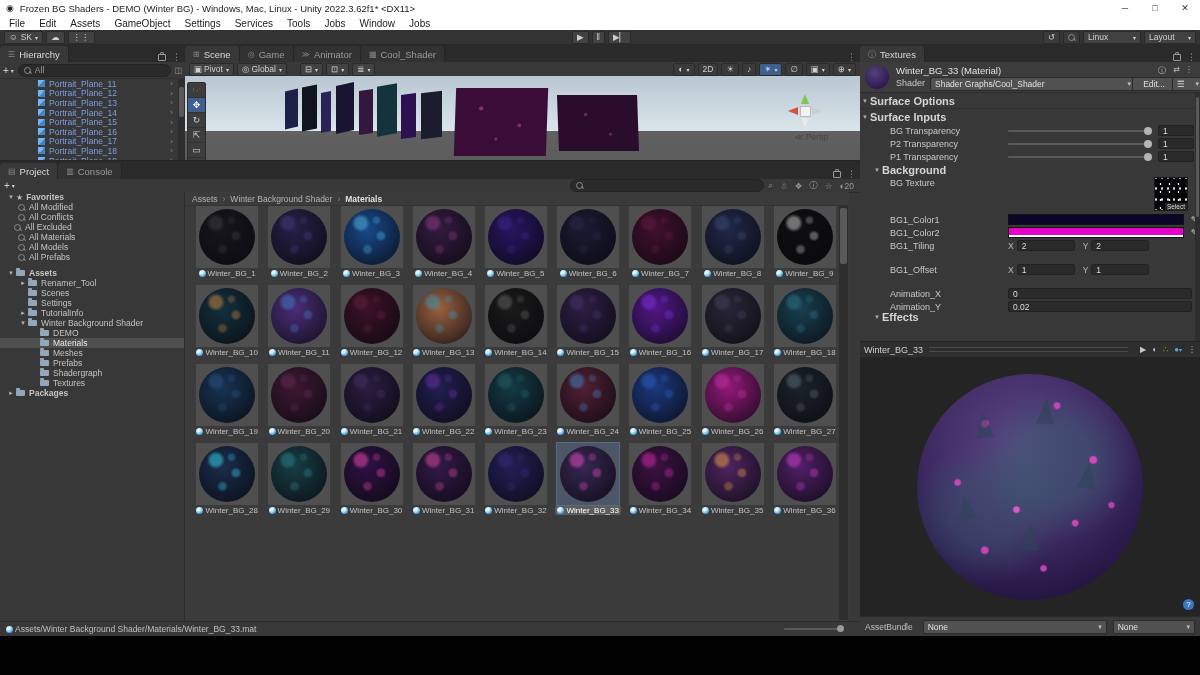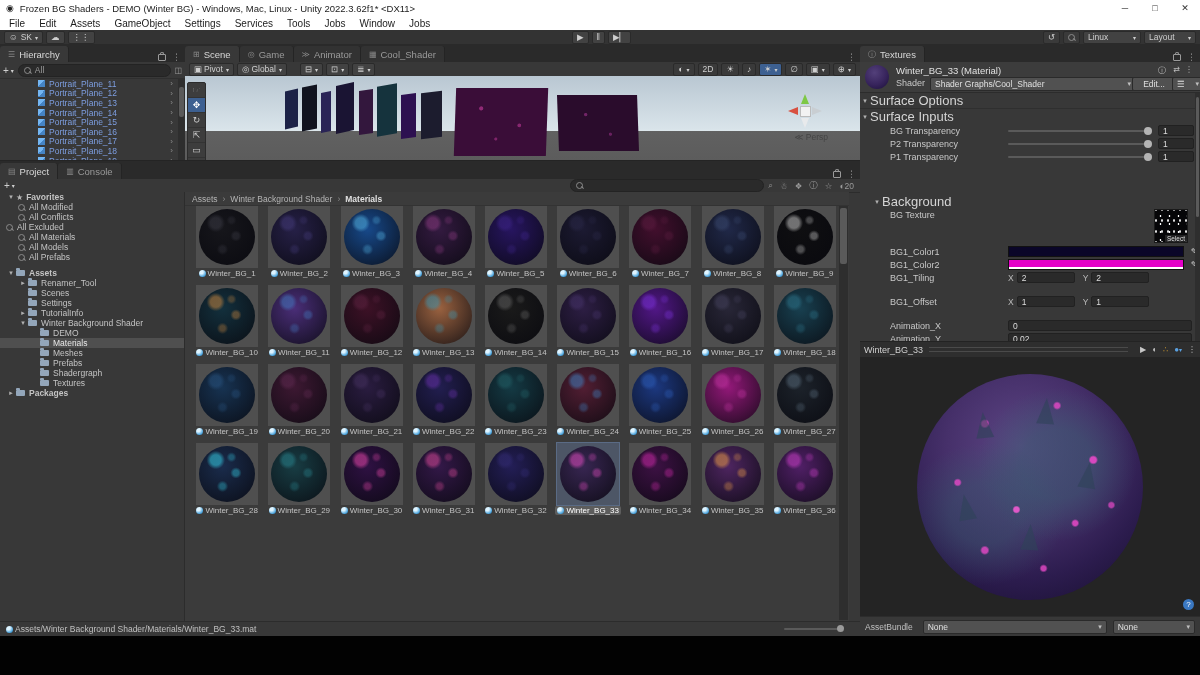--- a/index.html
+++ b/index.html
@@ -79,21 +79,21 @@
   .ilabel{padding-left:30px;width:118px;flex:none;}
   .sline{position:relative;height:2px;background:#5a5a5a;border-radius:1px;flex:1;margin-right:8px;}
   .sknob{position:absolute;right:-2px;top:-3px;width:8px;height:8px;border-radius:50%;background:#b4b4b4;}
   .vbox{width:36px;height:11px;background:#2a2a2a;border:1px solid #212121;border-radius:2px;font-size:8.5px;color:#dcdcdc;
         display:flex;align-items:center;padding-left:4px;margin-right:6px;box-sizing:border-box;}
   .field{height:11px;background:#2a2a2a;border:1px solid #212121;border-radius:2px;font-size:8.5px;color:#dcdcdc;
         display:flex;align-items:center;padding-left:4px;box-sizing:border-box;}
   .dropdown{background:#515151;border:1px solid #2a2a2a;border-radius:2px;height:12px;display:flex;align-items:center;
             font-size:8.5px;color:#e0e0e0;padding:0 4px;}
   .dropdown .caret{margin-left:auto;font-size:7px;color:#c0c0c0;padding-left:6px;}
-  .sectionhead{font-weight:normal;color:#d4d4d4;font-size:13px;}
+  .sectionhead{font-weight:bold;color:#d4d4d4;font-size:11px;}
   #preview{position:absolute;left:0;top:313px;width:340px;height:259px;background:#242424;overflow:hidden;}
   #psphere{position:absolute;left:57px;top:17px;width:226px;height:226px;border-radius:50%;
     background:
       radial-gradient(circle at 30% 22%,rgba(232,72,200,.9) 0 1.2%,transparent 2%),
       radial-gradient(circle at 62% 14%,rgba(232,72,200,.8) 0 1%,transparent 1.8%),
       radial-gradient(circle at 78% 38%,rgba(232,72,200,.9) 0 1.3%,transparent 2.1%),
       radial-gradient(circle at 18% 48%,rgba(232,72,200,.8) 0 1.1%,transparent 1.9%),
       radial-gradient(circle at 44% 60%,rgba(240,90,210,.9) 0 1.4%,transparent 2.2%),
       radial-gradient(circle at 70% 66%,rgba(232,72,200,.85) 0 1.1%,transparent 1.9%),
       radial-gradient(circle at 30% 78%,rgba(232,72,200,.8) 0 1.2%,transparent 2%),
@@ -387,21 +387,21 @@
           <span style="font-weight: bold;">Favorites</span>
         </div>
         <div class="trow" style="padding-left: 18px;">
           <span class="mag" style="margin-right: 4px;"></span>
           <span>All Modified</span>
         </div>
         <div class="trow" style="padding-left: 18px;">
           <span class="mag" style="margin-right: 4px;"></span>
           <span>All Conflicts</span>
         </div>
-        <div class="trow" style="padding-left: 6px;">
+        <div class="trow" style="padding-left: 14px;">
           <span class="mag" style="margin-right: 4px;"></span>
           <span>All Excluded</span>
         </div>
         <div class="trow" style="padding-left: 18px;">
           <span class="mag" style="margin-right: 4px;"></span>
           <span>All Materials</span>
         </div>
         <div class="trow" style="padding-left: 18px;">
           <span class="mag" style="margin-right: 4px;"></span>
           <span>All Models</span>
@@ -879,21 +879,21 @@
             <span class="vbox">1</span>
           </div>
           <div class="irow">
             <span class="ilabel">P1 Transparency</span>
             <span class="sline">
               <span class="sknob"></span>
             </span>
             <span class="vbox">1</span>
           </div>
         </div>
-      <div class="irow" style="height:13px;padding-left:12px;margin-top:32px;">
+      <div class="irow" style="height:13px;padding-left:12px;">
         <span class="fold">▾</span>
         <span class="sectionhead">Background</span>
       </div>
       <div class="irow" style="height:13px;position:relative;">
         <span class="ilabel">BG Texture</span>
         <div id="bgtex" style="top:1px;">
           <span class="sel-tag">Select</span>
         </div>
       </div>
       <div style="height:24px;"></div>

